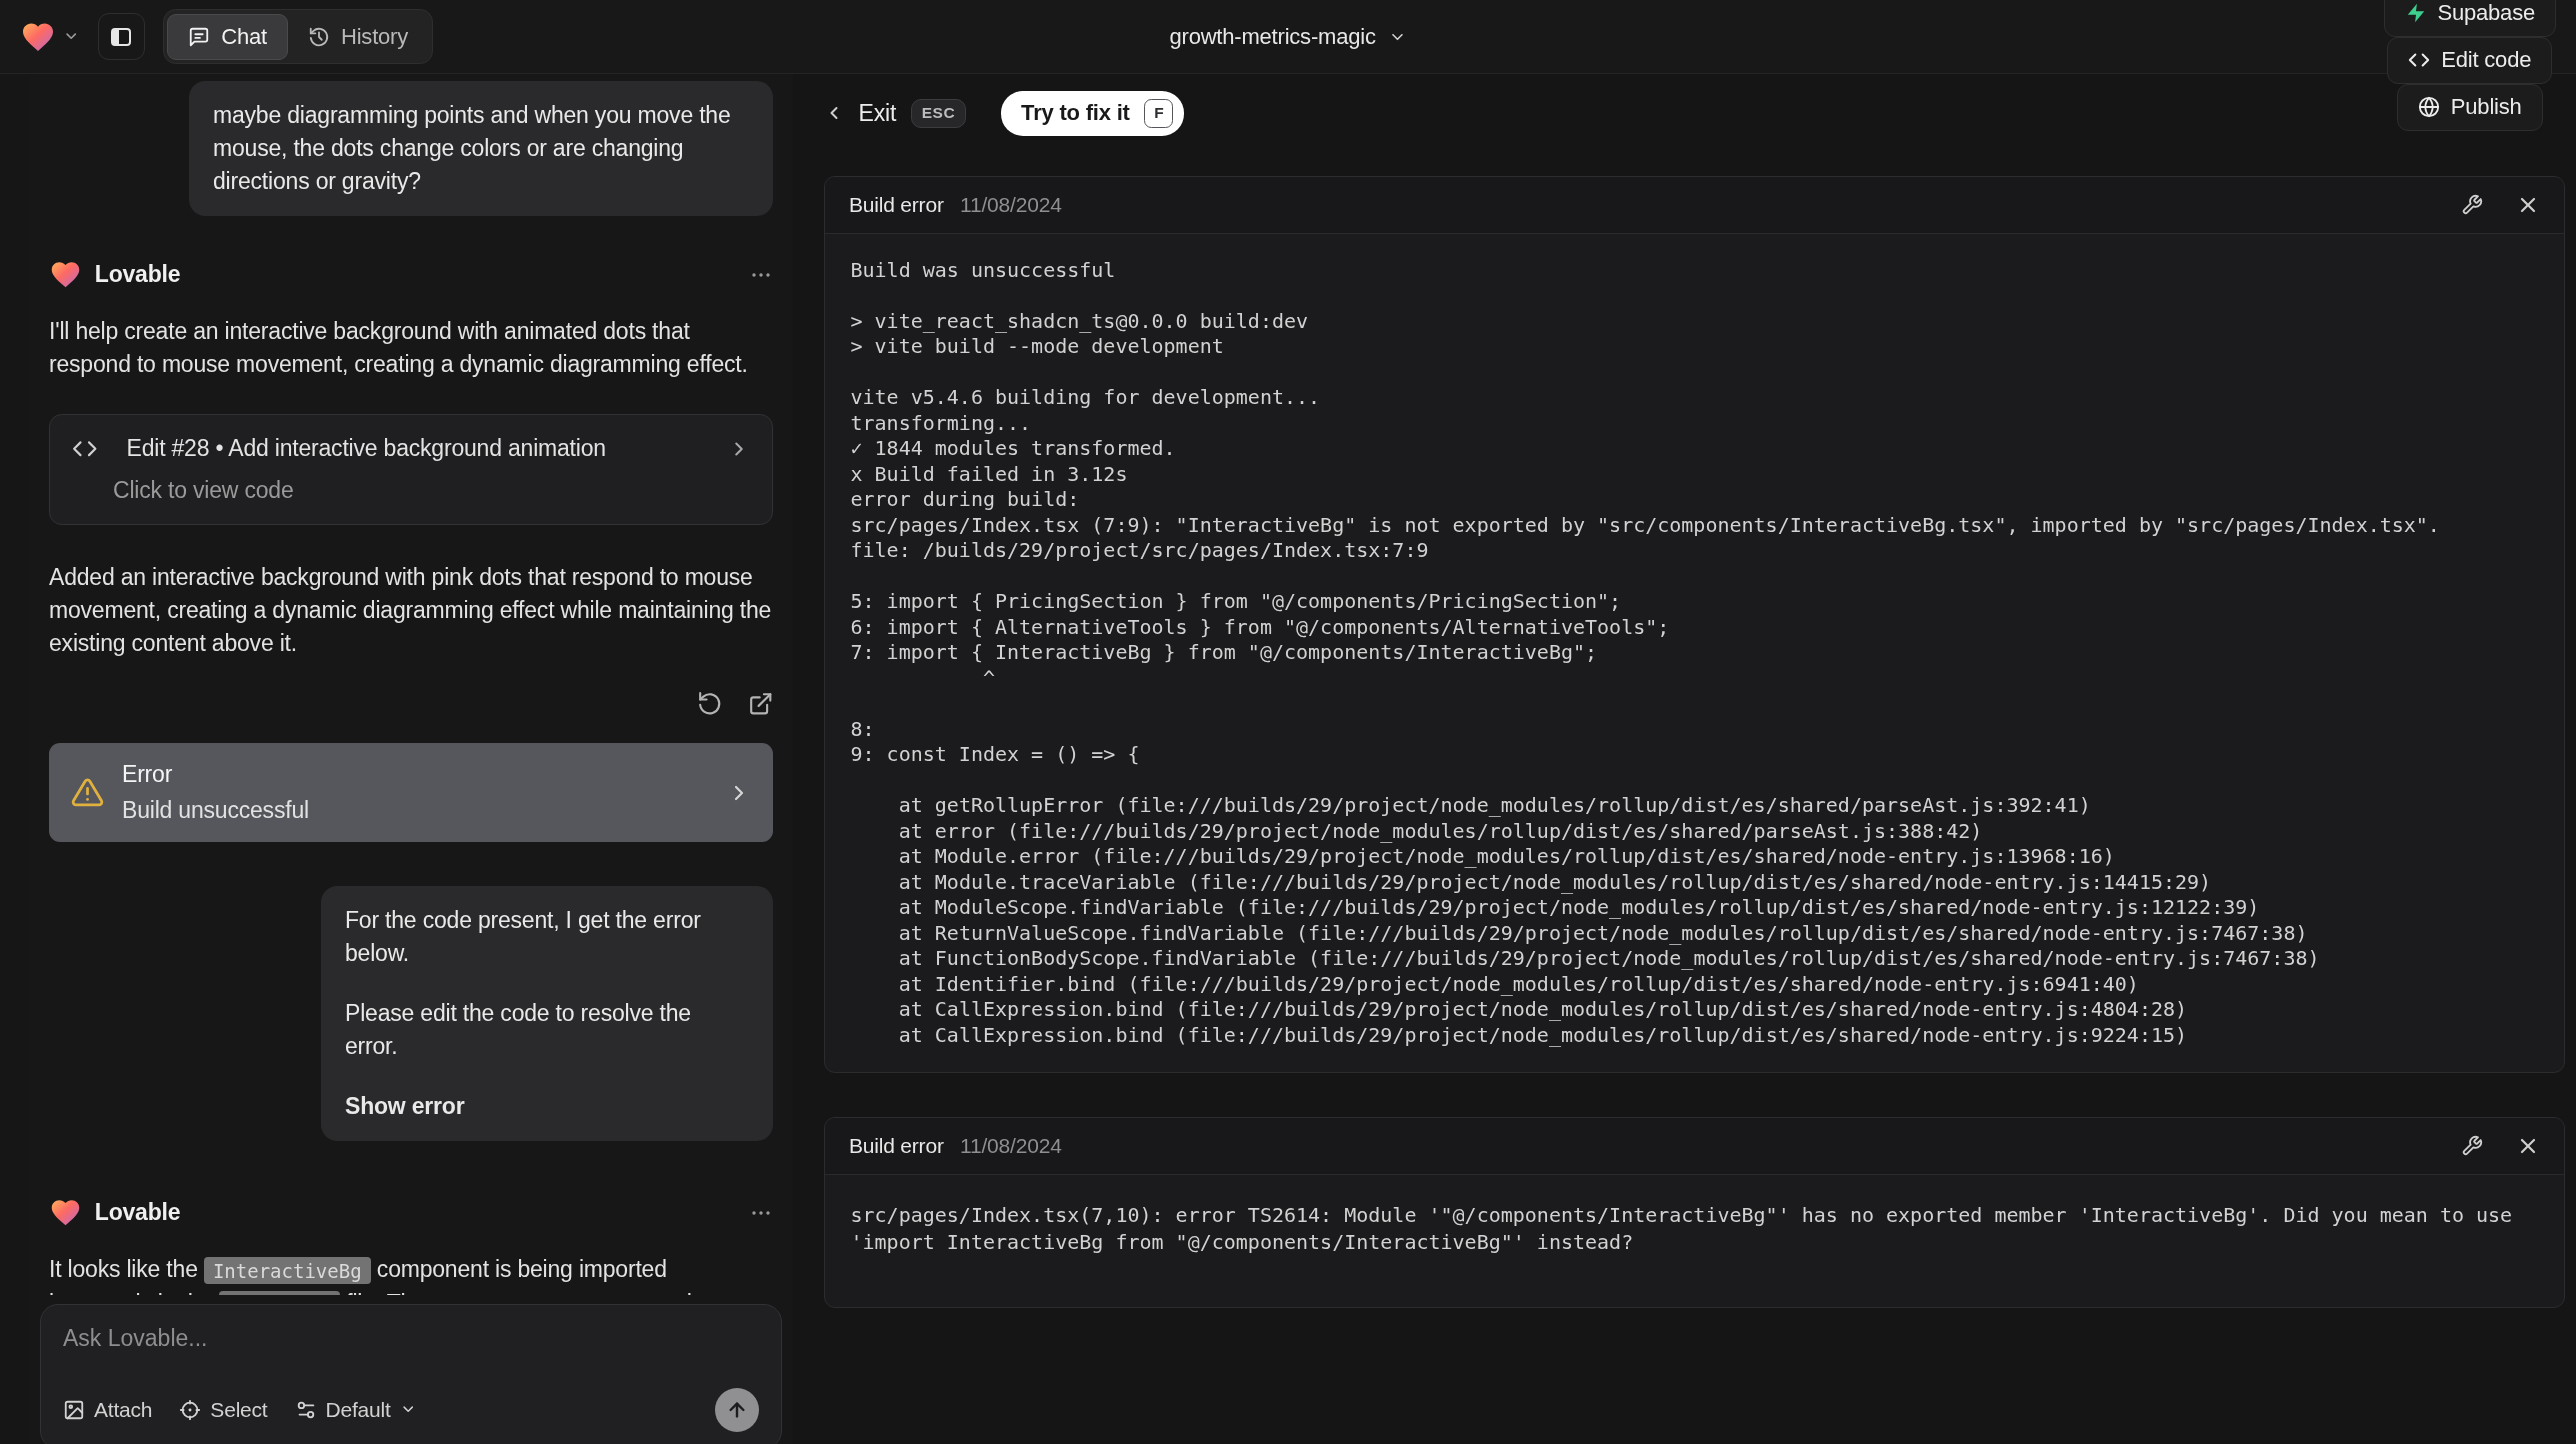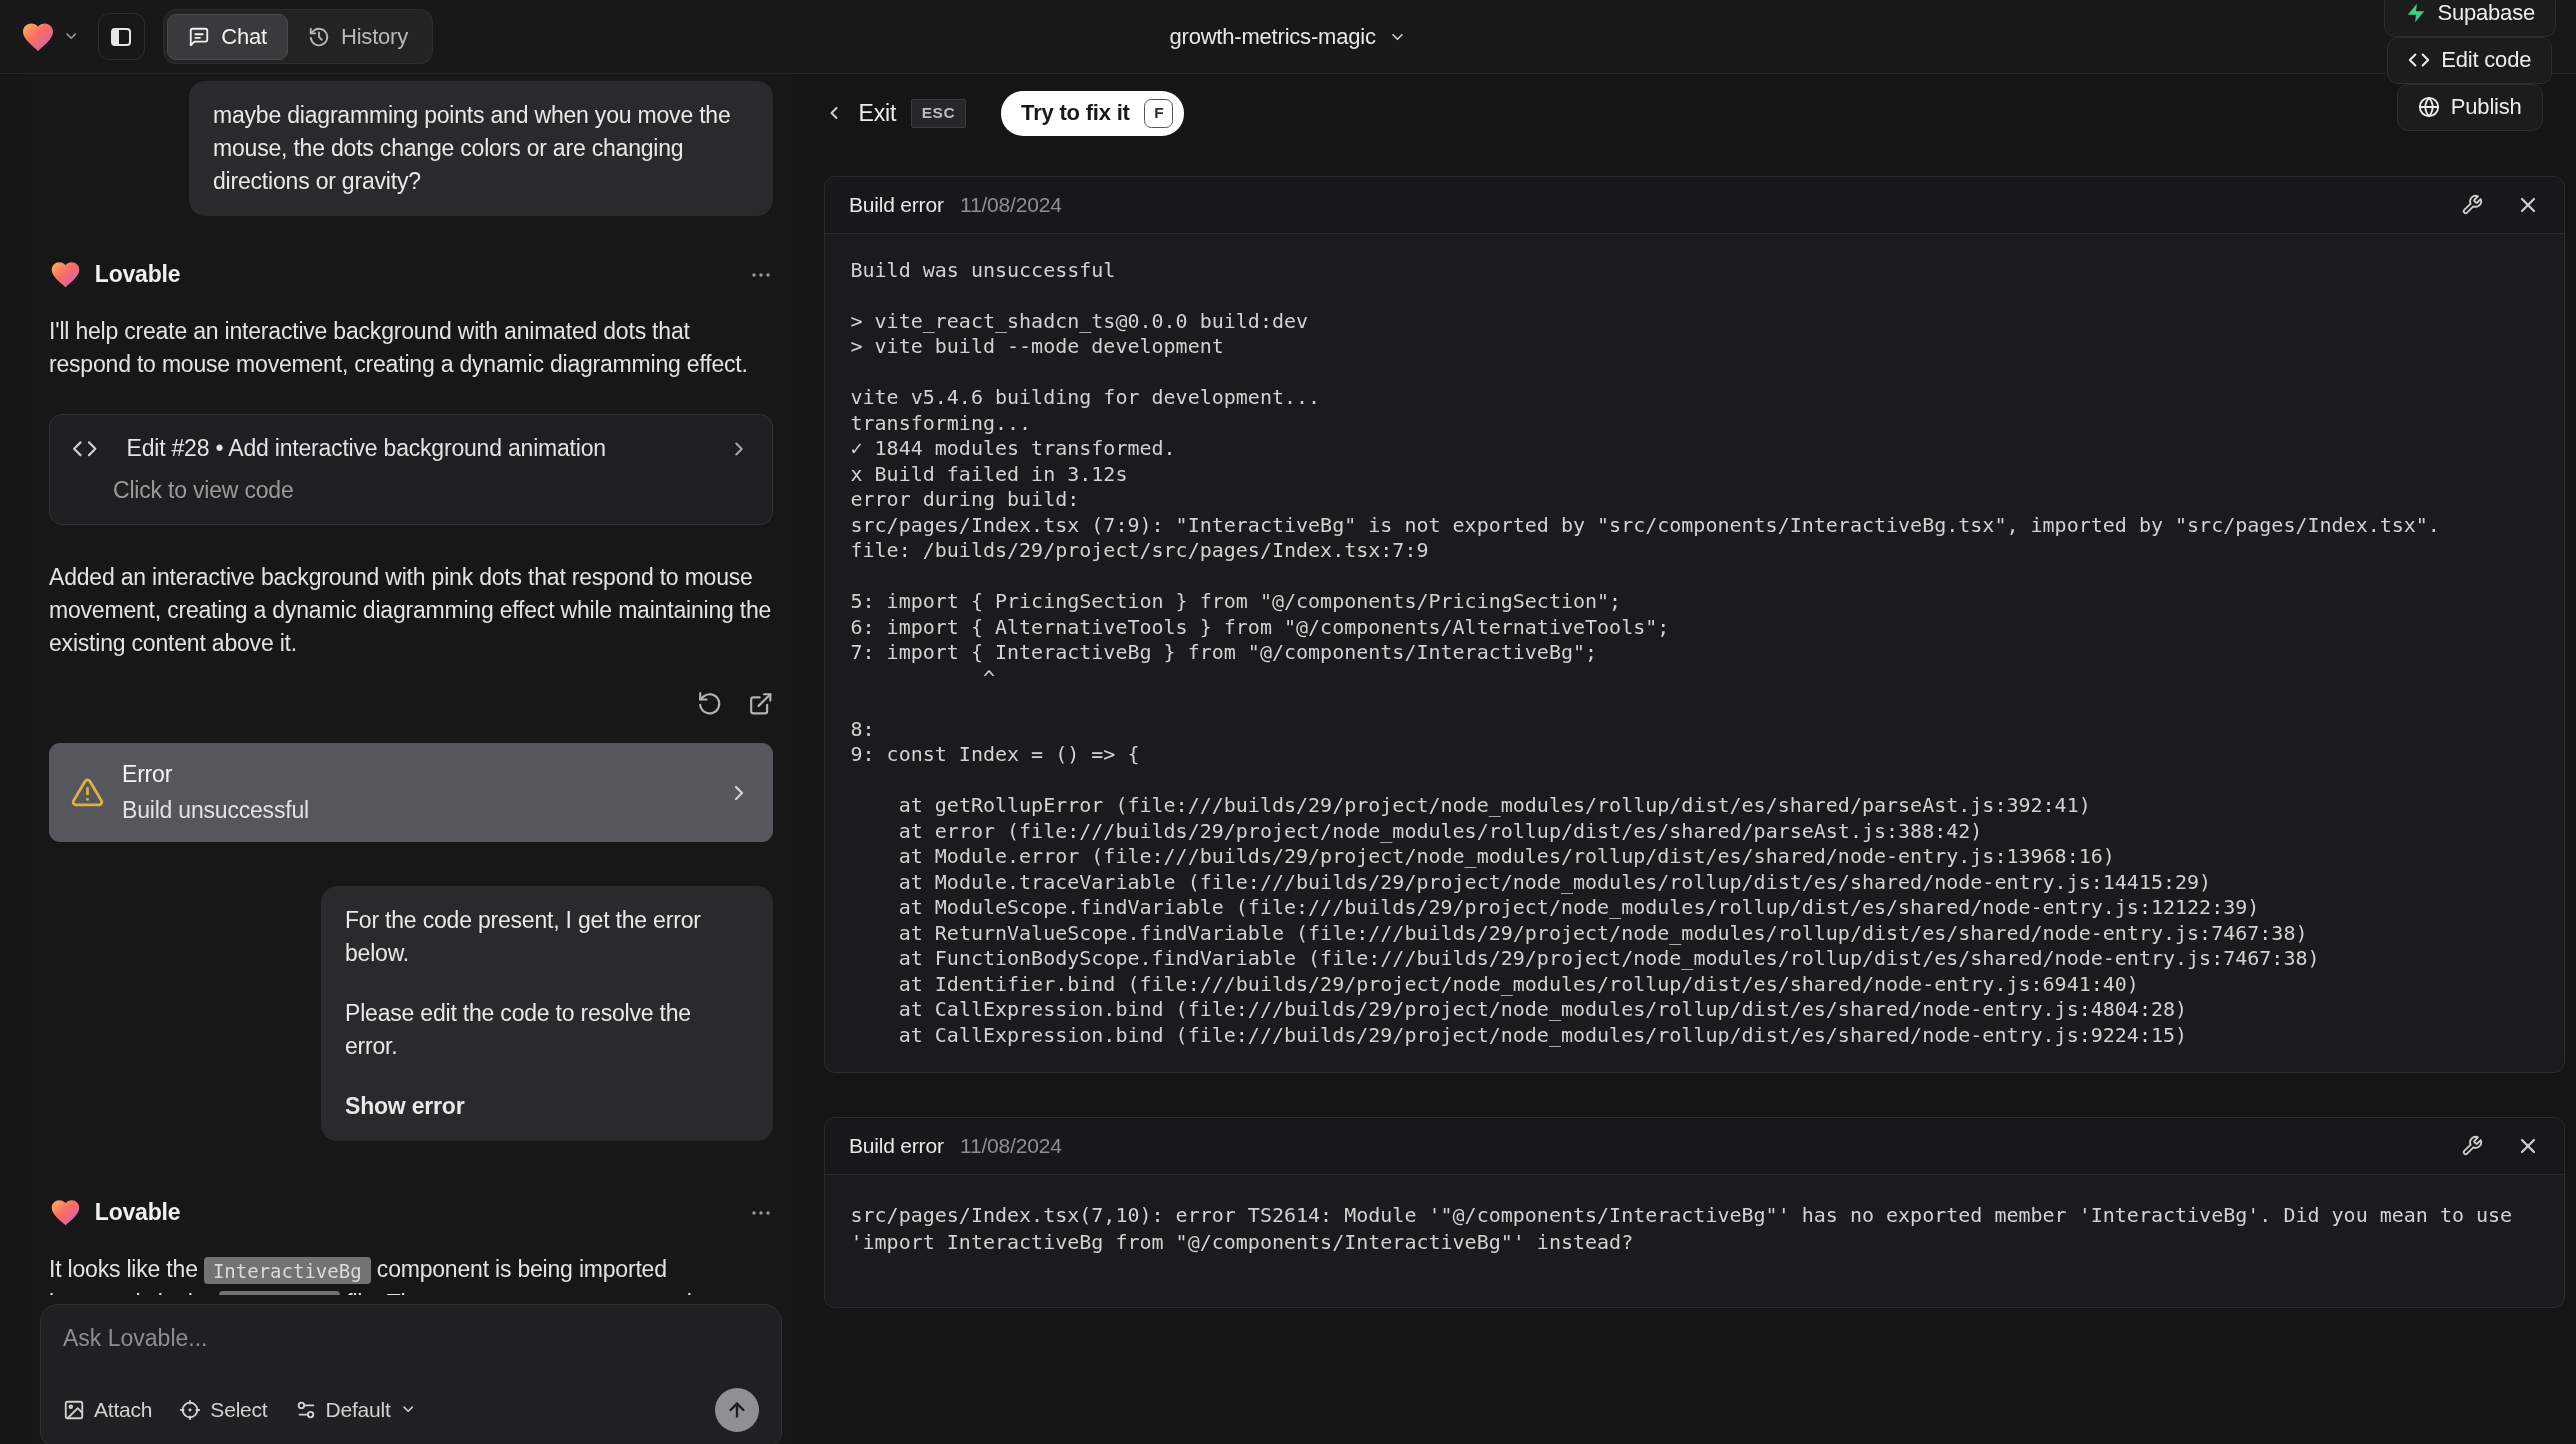--- a/index.html
+++ b/index.html
@@ -72,21 +72,21 @@
   .comp-btn { display:flex; align-items:center; gap:9px; font-size:21px; color:#d2d2d2; cursor:pointer; }
   .send-btn { margin-left:auto; width:44px; height:44px; border-radius:50%; background:#909092;
               display:flex; align-items:center; justify-content:center; color:#1d1d1f; cursor:pointer; }
 
   
   .preview { flex:1; background:#151515; padding:12.8px 11px 0 31px; }
   .preview-header { display:flex; align-items:center; height:53px; }
   .exit-group { display:flex; align-items:center; gap:14.6px; cursor:pointer; color:#cfcfcf; }
   .exit-label { font-size:23px; color:#ededed; }
   .key-badge { font-size:15.5px; font-weight:bold; color:#bcbcbf; background:#27272a; border:0.9px solid #3c3c3f;
-               border-radius:2px; padding:4.6px 10px; letter-spacing:0.5px; }
+               border-radius:10px; padding:4.6px 10px; letter-spacing:0.5px; }
   .fix-btn { margin-left:35px; display:flex; align-items:center; gap:14.6px; background:#ffffff; color:#19191b;
              border-radius:22px; padding:8.2px 11px 8.2px 20px; font-size:22px; font-weight:600; cursor:pointer; }
   .fix-key { width:29px; height:29px; border:1.8px solid #55555a; border-radius:7.3px; display:flex;
              align-items:center; justify-content:center; font-size:15.5px; font-weight:bold; color:#2e2e33; }
 
   .err-panel { border:0.9px solid #2c2c2e; border-radius:11px; background:#1b1b1d; overflow:hidden; }
   .err-panel.first { margin-top:36px; }
   .err-panel.second { margin-top:44px; }
   .err-head { display:flex; align-items:center; height:57px; padding:0 24px; background:#18181a;
               border-bottom:0.9px solid #2a2a2c; }

